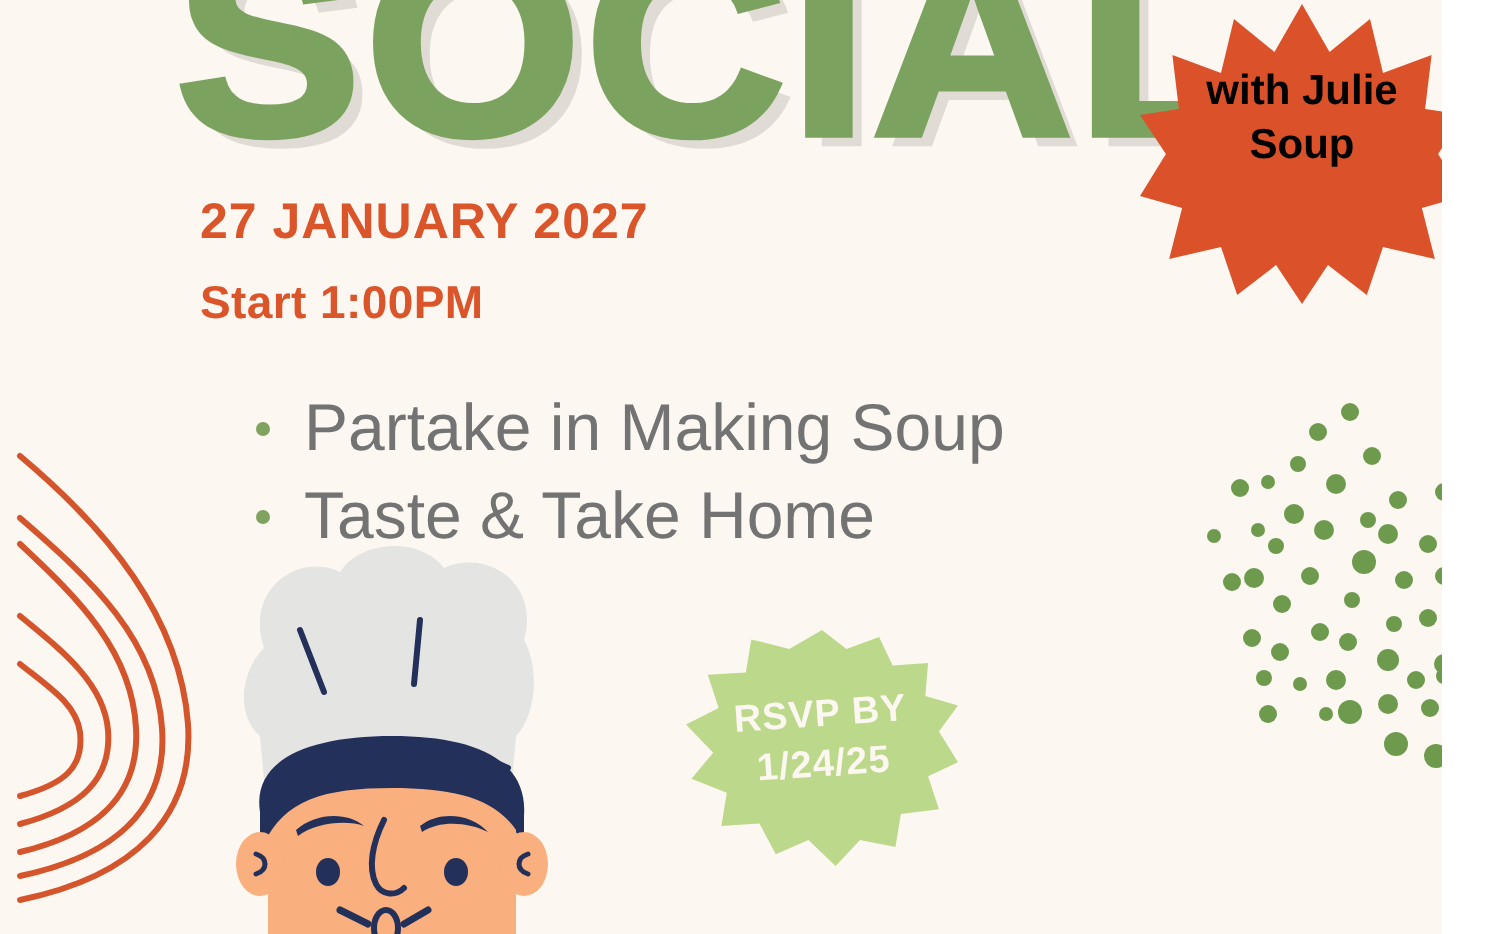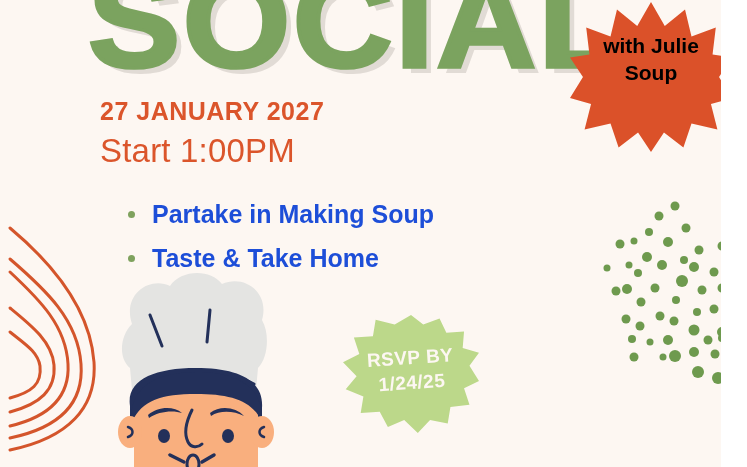--- a/index.html
+++ b/index.html
@@ -42,43 +42,43 @@
     color: #DB552B;
   }
   .date-line {
     font-size: 25px;
     font-weight: bold;
     letter-spacing: 0.5px;
     line-height: 30px;
     white-space: nowrap;
   }
   .time-line {
-    font-size: 33px;
-    font-weight: normal;
+    font-size: 23px;
+    font-weight: bold;
     letter-spacing: 0.2px;
     line-height: 30px;
     margin-top: 10px;
     white-space: nowrap;
   }
 
   
   .bullets {
     position: absolute;
     left: 124px;
     top: 192px;
     margin: 0;
     padding: 0;
     list-style: none;
   }
   .bullets li {
     position: relative;
     padding-left: 28px;
-    font-size: 25px;
-    font-weight: bold;
-    color: #1d4ed8;
+    font-size: 33px;
+    font-weight: normal;
+    color: #737373;
     line-height: 44px;
     white-space: nowrap;
   }
   .bullets li::before {
     content: "";
     position: absolute;
     left: 4px;
     top: 19px;
     width: 7px;
     height: 7px;

